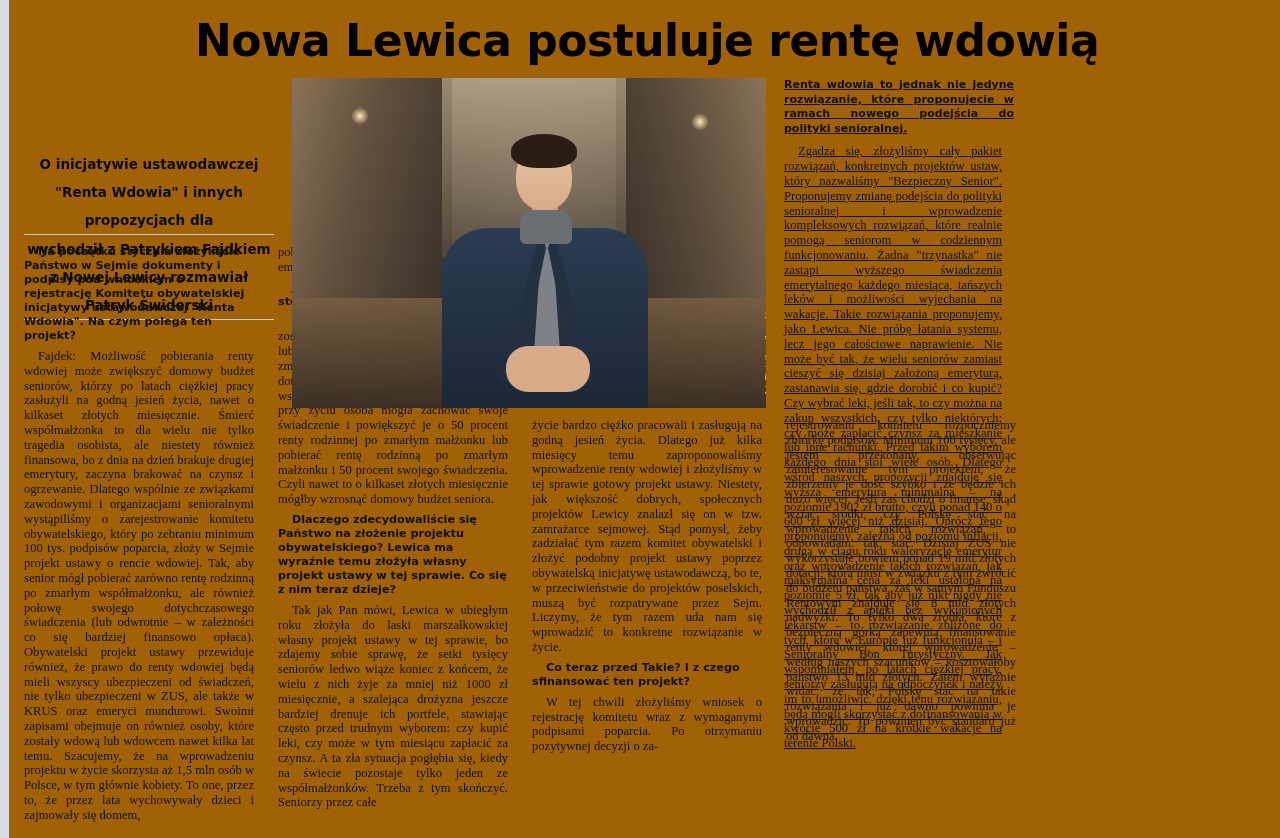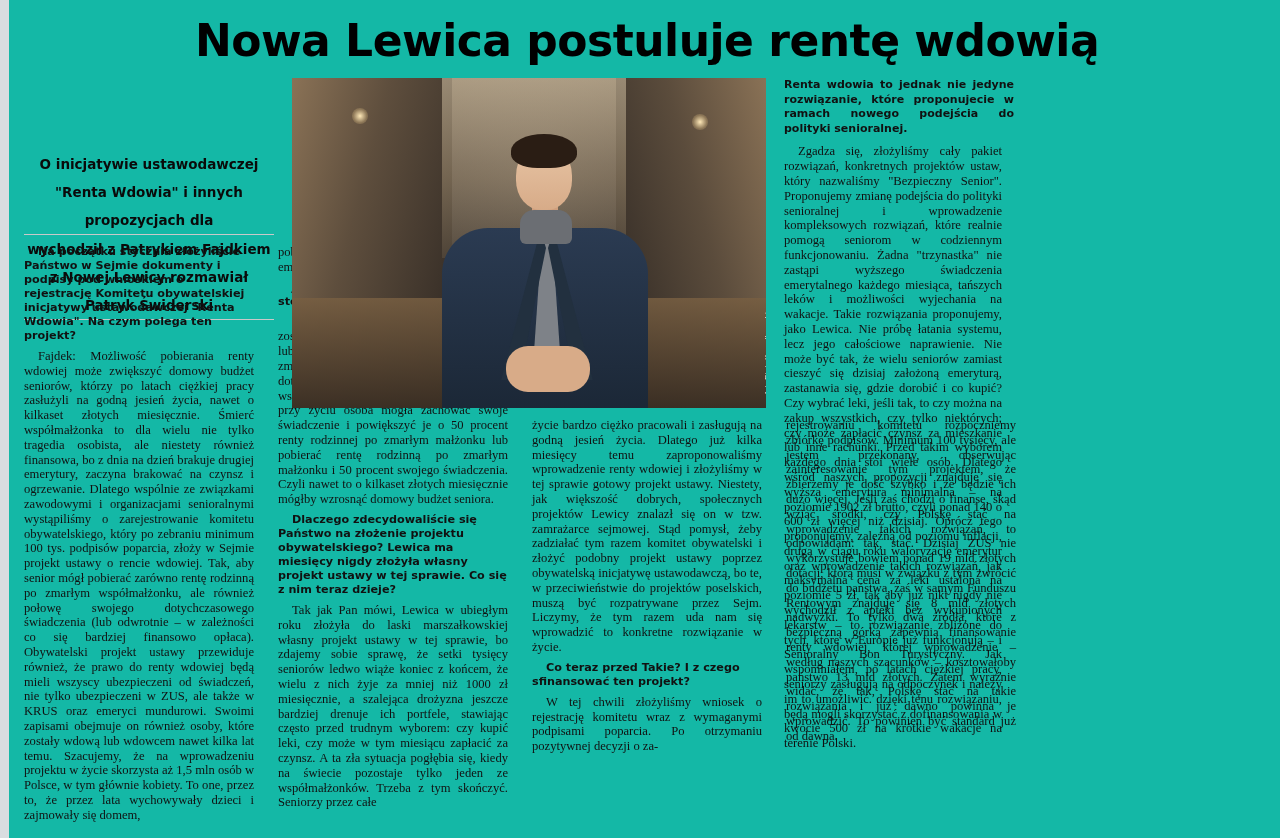--- a/index.html
+++ b/index.html
@@ -8,21 +8,21 @@
     background: #ffffff;
   }
   body {
     font-family: "Liberation Serif", serif;
     color: #111111;
   }
   .page {
     position: relative;
     width: 1280px;
     height: 838px;
-    background: #14b8a6;
+    background: #a16207;
     overflow: hidden;
     box-sizing: border-box;
     padding: 10px 14px 8px 14px;
   }
   .page::before {
     content: "";
     position: absolute;
     left: 0; top: 0; bottom: 0;
     width: 9px;
     background: #d9dde0;
@@ -167,20 +167,21 @@
     white-space: nowrap;
     letter-spacing: 0.2px;
   }
   .intro {
     flex: 0 0 230px;
     width: 230px;
     font-family: "DejaVu Sans", sans-serif;
     font-size: 11px;
     line-height: 14.6px;
     text-align: justify;
+    text-decoration: underline;
   }
   .intro .bold-intro {
     font-weight: bold;
     display: block;
     margin-bottom: 8px;
   }
   .intro p {
     margin: 0 12px 7px 0;
     text-indent: 14px;
     font-family: "Liberation Serif", serif;
@@ -266,21 +267,21 @@
 
       <div class="col c1">
         <p class="q first">Na początku stycznia złożyliście Państwo w Sejmie dokumenty i podpisy pod wnioskiem o rejestrację Komitetu obywatelskiej inicjatywy ustawodawczej "Renta Wdowia". Na czym polega ten projekt?</p>
         <p>Fajdek: Możliwość pobierania renty wdowiej może zwiększyć domowy budżet seniorów, którzy po latach ciężkiej pracy zasłużyli na godną jesień życia, nawet o kilkaset złotych miesięcznie. Śmierć współmałżonka to dla wielu nie tylko tragedia osobista, ale niestety również finansowa, bo z dnia na dzień brakuje drugiej emerytury, zaczyna brakować na czynsz i ogrzewanie. Dlatego wspólnie ze związkami zawodowymi i organizacjami senioralnymi wystąpiliśmy o zarejestrowanie komitetu obywatelskiego, który po zebraniu minimum 100 tys. podpisów poparcia, złoży w Sejmie projekt ustawy o rencie wdowiej. Tak, aby senior mógł pobierać zarówno rentę rodzinną po zmarłym współmałżonku, ale również połowę swojego dotychczasowego świadczenia (lub odwrotnie – w zależności co się bardziej finansowo opłaca). Obywatelski projekt ustawy przewiduje również, że prawo do renty wdowiej będą mieli wszyscy ubezpieczeni od świadczeń, nie tylko ubezpieczeni w ZUS, ale także w KRUS oraz emeryci mundurowi. Swoimi zapisami obejmuje on również osoby, które zostały wdową lub wdowcem nawet kilka lat temu. Szacujemy, że na wprowadzeniu projektu w życie skorzysta aż 1,5 mln osób w Polsce, w tym głównie kobiety. To one, przez to, że przez lata wychowywały dzieci i zajmowały się domem,</p>
       </div>
 
       <div class="col c2">
         <p class="noind">pobierają dzisiaj niższe świadczenie emerytalne.</p>
         <p class="q">Jakie obecnie rozwiązania są stosowane w Polsce?</p>
         <p>W tej chwili wdowa lub wdowiec mogą zostać przy swoim świadczeniu emerytalnym lub zdecydować się na rentę rodzinną po zmarłym małżonku, która wynosi 85% jego dotychczasowej emerytury. My, jak wspomniałem, proponujemy, aby pozostała przy życiu osoba mogła zachować swoje świadczenie i powiększyć je o 50 procent renty rodzinnej po zmarłym małżonku lub pobierać rentę rodzinną po zmarłym małżonku i 50 procent swojego świadczenia. Czyli nawet to o kilkaset złotych miesięcznie mógłby wzrosnąć domowy budżet seniora.</p>
-        <p class="q">Dlaczego zdecydowaliście się Państwo na złożenie projektu obywatelskiego? Lewica ma miesięcy nigdy złożyła własny projekt ustawy w tej sprawie. Co się z nim teraz dzieje?</p>
+        <p class="q">Dlaczego zdecydowaliście się Państwo na złożenie projektu obywatelskiego? Lewica ma wyraźnie temu złożyła własny projekt ustawy w tej sprawie. Co się z nim teraz dzieje?</p>
         <p>Tak jak Pan mówi, Lewica w ubiegłym roku złożyła do laski marszałkowskiej własny projekt ustawy w tej sprawie, bo zdajemy sobie sprawę, że setki tysięcy seniorów ledwo wiąże koniec z końcem, że wielu z nich żyje za mniej niż 1000 zł miesięcznie, a szalejąca drożyzna jeszcze bardziej drenuje ich portfele, stawiając często przed trudnym wyborem: czy kupić leki, czy może w tym miesiącu zapłacić za czynsz. A ta zła sytuacja pogłębia się, kiedy na świecie pozostaje tylko jeden ze współmałżonków. Trzeba z tym skończyć. Seniorzy przez całe</p>
       </div>
 
       <div class="col c3">
         <p class="noind">życie bardzo ciężko pracowali i zasługują na godną jesień życia. Dlatego już kilka miesięcy temu zaproponowaliśmy wprowadzenie renty wdowiej i złożyliśmy w tej sprawie gotowy projekt ustawy. Niestety, jak większość dobrych, społecznych projektów Lewicy znalazł się on w tzw. zamrażarce sejmowej. Stąd pomysł, żeby zadziałać tym razem komitet obywatelski i złożyć podobny projekt ustawy poprzez obywatelską inicjatywę ustawodawczą, bo te, w przeciwieństwie do projektów poselskich, muszą być rozpatrywane przez Sejm. Liczymy, że tym razem uda nam się wprowadzić to konkretne rozwiązanie w życie.</p>
         <p class="q">Co teraz przed Takie? I z czego sfinansować ten projekt?</p>
         <p>W tej chwili złożyliśmy wniosek o rejestrację komitetu wraz z wymaganymi podpisami poparcia. Po otrzymaniu pozytywnej decyzji o za-</p>
       </div>
 
       <div class="col c4">

